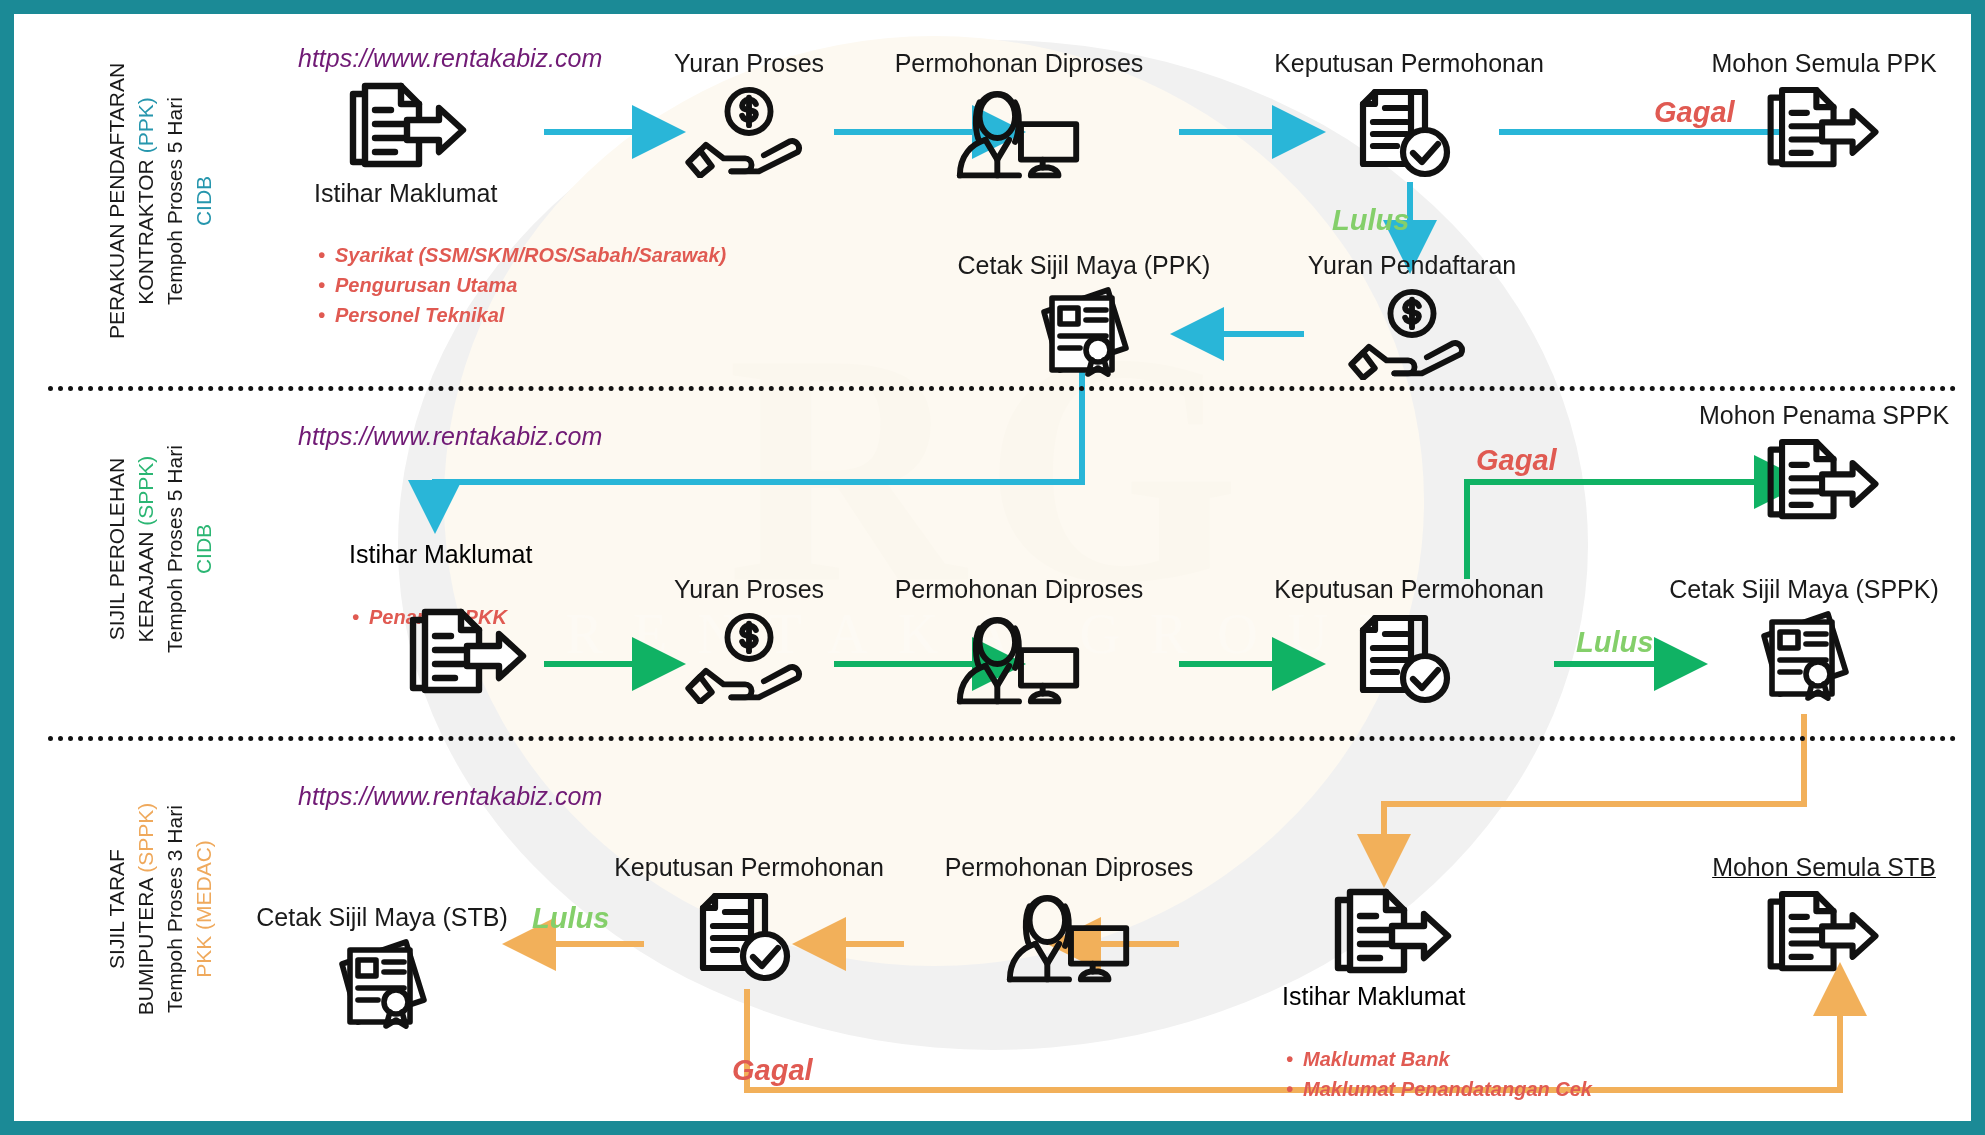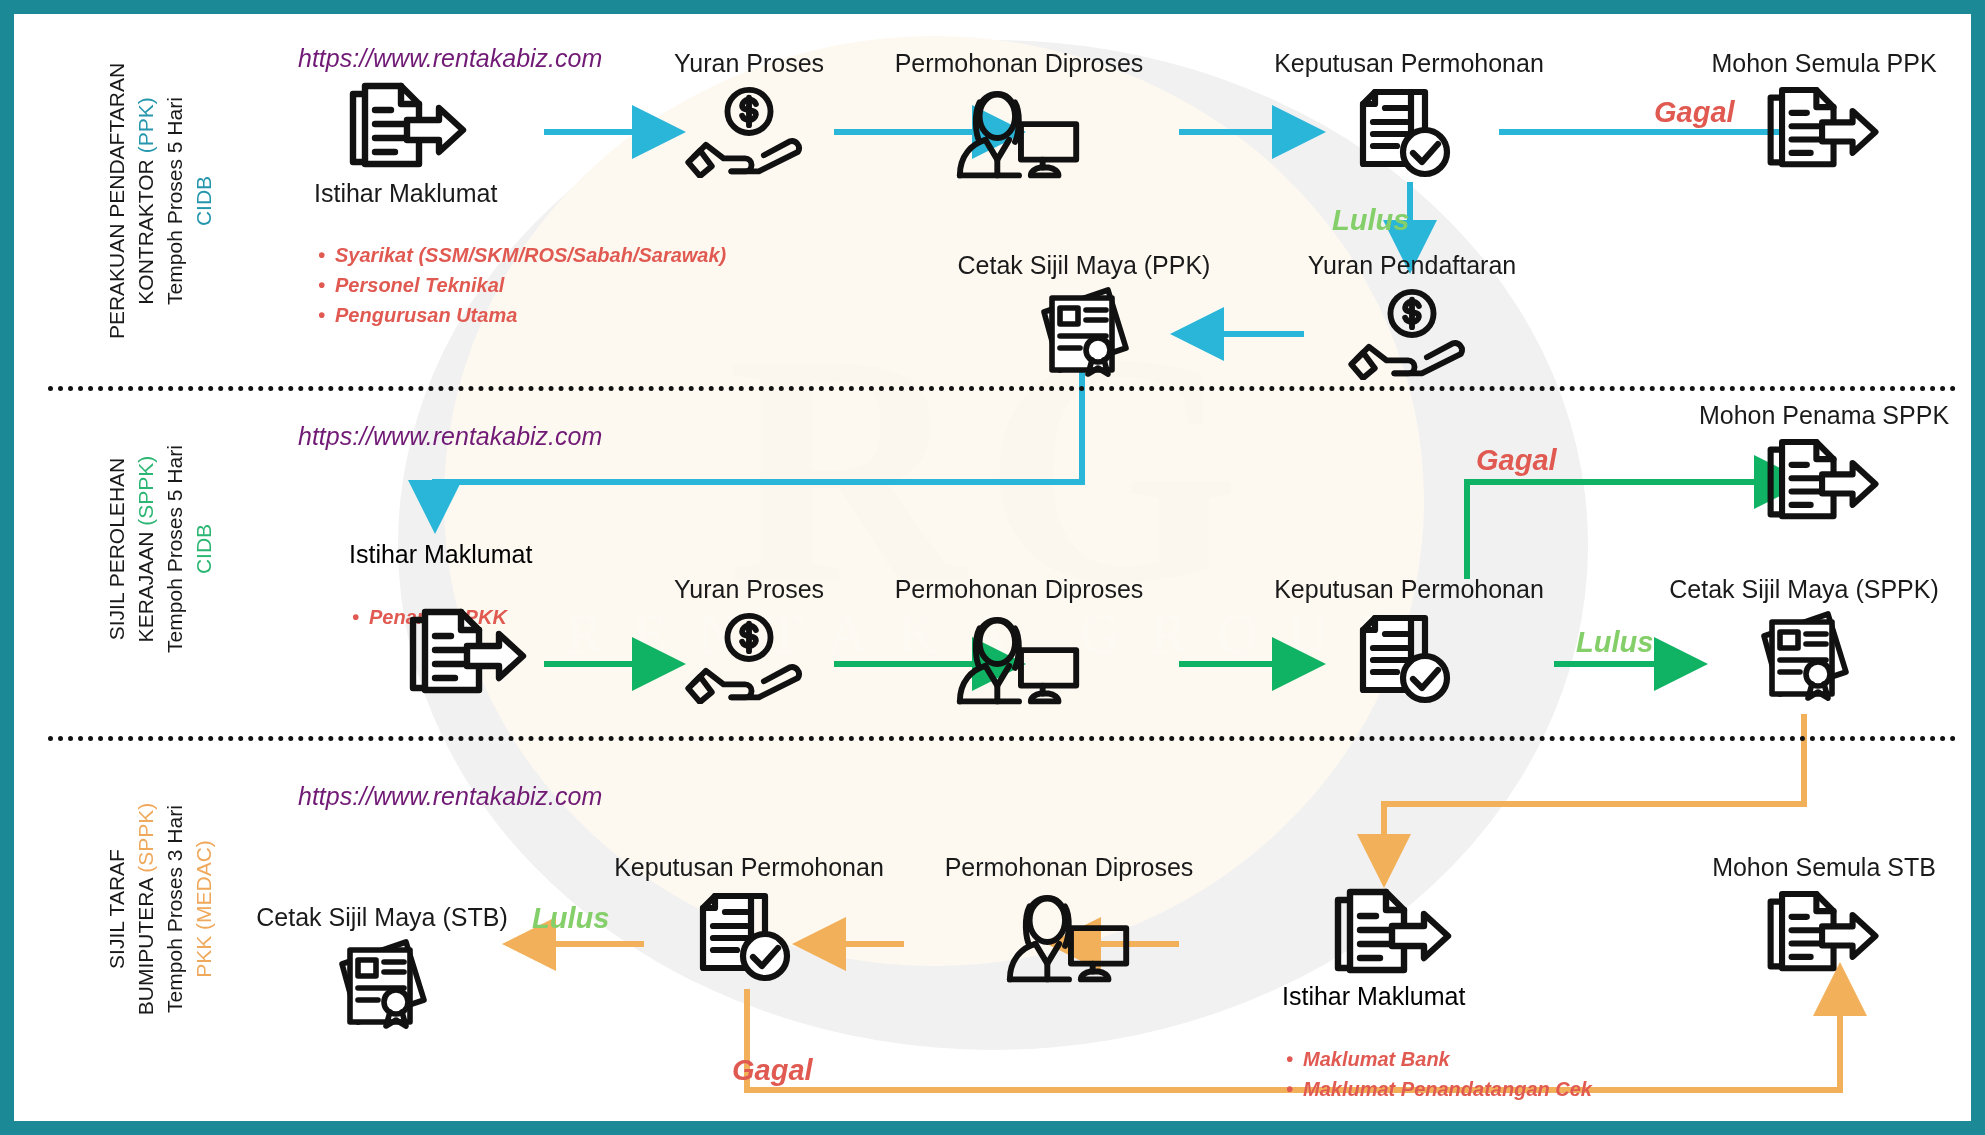--- a/index.html
+++ b/index.html
@@ -197,22 +197,22 @@
         <path d="M31 19 h16 v-6 l12 11 -12 11 v-6 h-16 z" fill="#fff"></path>
             </g>
           </svg>
     </span>
   </div>
   <div style="position:absolute;left:300px;top:164px;width:260px;text-align:left;" class="node">
     <span class="cap">Istihar Maklumat</span>
   </div>
   <div class="bullets" style="left:304px; top:198px;">
     <span class="b">Syarikat (SSM/SKM/ROS/Sabah/Sarawak)</span>
+    <span class="b">Pengurusan Utama</span>
     <span class="b">Personel Teknikal</span>
-    <span class="b">Pengurusan Utama</span>
   </div>
 
   <div class="node" style="left:610px; top:34px; width:250px;">
     <span class="cap">Yuran Proses</span>
     <span class="icon">
       <svg width="130" height="94" viewBox="0 0 66 48">
             <g fill="none" stroke="#111" stroke-width="3" stroke-linejoin="round" stroke-linecap="round">
         <circle cx="33" cy="14" r="11"></circle>
               <path d="M33 7 v14"></path>
               <path d="M36.5 10.2 a3.6 3.2 0 0 0 -7 .8 c0 3.4 7 1.4 7 4.6 a3.6 3.2 0 0 1 -7 .6"></path>
@@ -535,21 +535,21 @@
     </span>
   </div>
   <div style="position:absolute;left:1268px;top:968px;width:300px;text-align:left;">
     <span class="cap" style="font-size:25px;">Istihar Maklumat</span>
   </div>
   <div class="bullets" style="left:1272px; top:1002px;">
     <span class="b">Maklumat Bank</span>
     <span class="b">Maklumat Penandatangan Cek</span>
   </div>
 
-  <div class="node" style="left:1660px; top:838px; width:300px;">
+  <div class="node" style="left:1660px; top:838px; width:300px;text-decoration:underline;">
     <span class="cap">Mohon Semula STB</span>
     <span class="icon">
       <svg width="122" height="92" viewBox="0 0 64 46">
             <g fill="none" stroke="#111" stroke-width="3.2" stroke-linejoin="round" stroke-linecap="round">
         <path d="M4 6 h20 v34 h-20 z"></path>
               <path d="M10 2 h18 l9 9 v30 h-27 z" fill="#fff"></path>
         <path d="M28 2 v9 h9"></path>
               <path d="M15 14 h8"></path>
               <path d="M15 21 h16"></path>
               <path d="M15 28 h16"></path>

